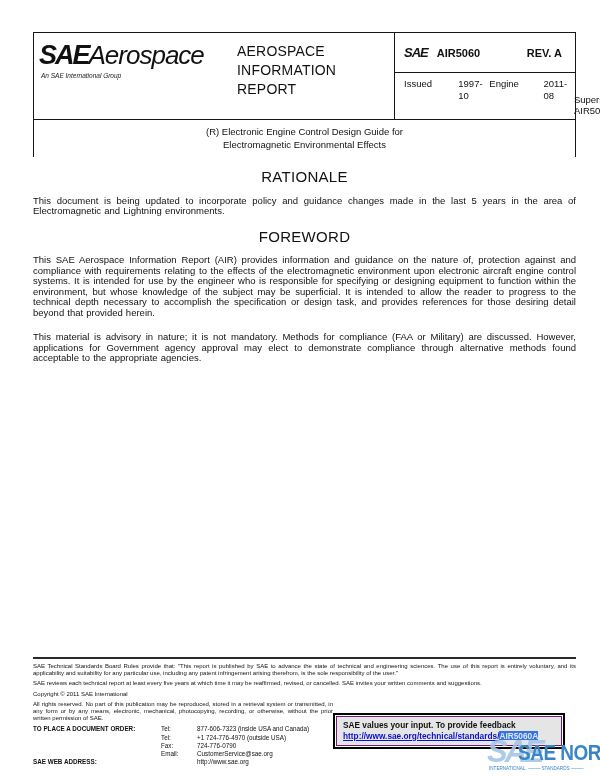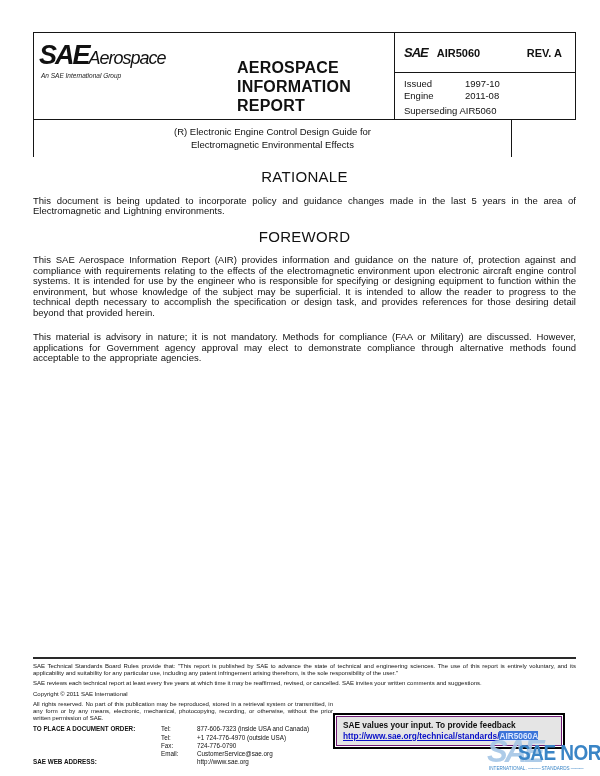--- a/index.html
+++ b/index.html
@@ -12,40 +12,40 @@
 
   
   .hdr {
     position:absolute; left:33px; top:32px; width:543px; height:88px;
     border:1.5px solid #161616; display:flex;
   }
   .hdr-left { flex:1; padding:7px 8px 0 5px; display:flex; }
   .logo-block { width:170px; }
   .logo-line { white-space:nowrap; line-height:30px; }
   .logo-sae { font-size:27px; font-weight:900; font-style:italic; letter-spacing:-2px; }
-  .logo-aero { font-size:18px; font-style:italic; letter-spacing:-1px; }
+  .logo-aero { font-size:26px; font-style:italic; letter-spacing:-1px; }
   .logo-sub { font-size:6.5px; font-style:italic; color:#222; margin-top:-2px; margin-left:2px; }
   .report-type {
-    width:120px; margin-left:28px; margin-top:18px;
-    font-size:16px; font-weight:bold; line-height:19px; letter-spacing:0.2px;
+    width:120px; margin-left:28px; margin-top:2px;
+    font-size:14px; font-weight:normal; line-height:19px; letter-spacing:0.2px;
   }
   .hdr-right { width:181px; border-left:1.5px solid #161616; display:flex; flex-direction:column; }
   .band {
     height:40px; border-bottom:1.5px solid #161616;
     display:flex; align-items:center; padding:0 9px; font-size:11px; font-weight:bold;
   }
   .band-sae { font-size:13px; font-weight:900; font-style:italic; letter-spacing:-1px; }
   .band-num { margin-left:9px; }
   .band-rev { margin-left:auto; padding-right:4px; }
-  .dates { flex:1; padding:5px 9px 3px 9px; font-size:9.5px; display:flex; flex-direction:column; }
+  .dates { flex:1; padding:5px 9px 3px 9px; font-size:9.5px; display:flex; flex-direction:row; }
   .date-row { display:flex; line-height:11.5px; }
   .date-row .lbl { width:61px; }
   .superseding { margin-top:auto; line-height:11px; }
   .hdr-title {
-    position:absolute; left:33px; top:120px; width:479px; height:37px;
+    position:absolute; left:33px; top:120px; width:543px; height:37px;
     border-left:1.5px solid #161616; border-right:1.5px solid #161616;
     text-align:center; font-size:9.5px; line-height:12.5px; padding-top:6px;
   }
 
   
   .content { position:absolute; left:33px; top:157px; width:543px; font-size:9.5px; line-height:10.5px; }
   .sec-head { text-align:center; font-size:15px; margin-top:15px; margin-bottom:13px; letter-spacing:0.3px; }
   .para { text-align:justify; margin-bottom:14px; word-spacing:0.5px; }
 
   

